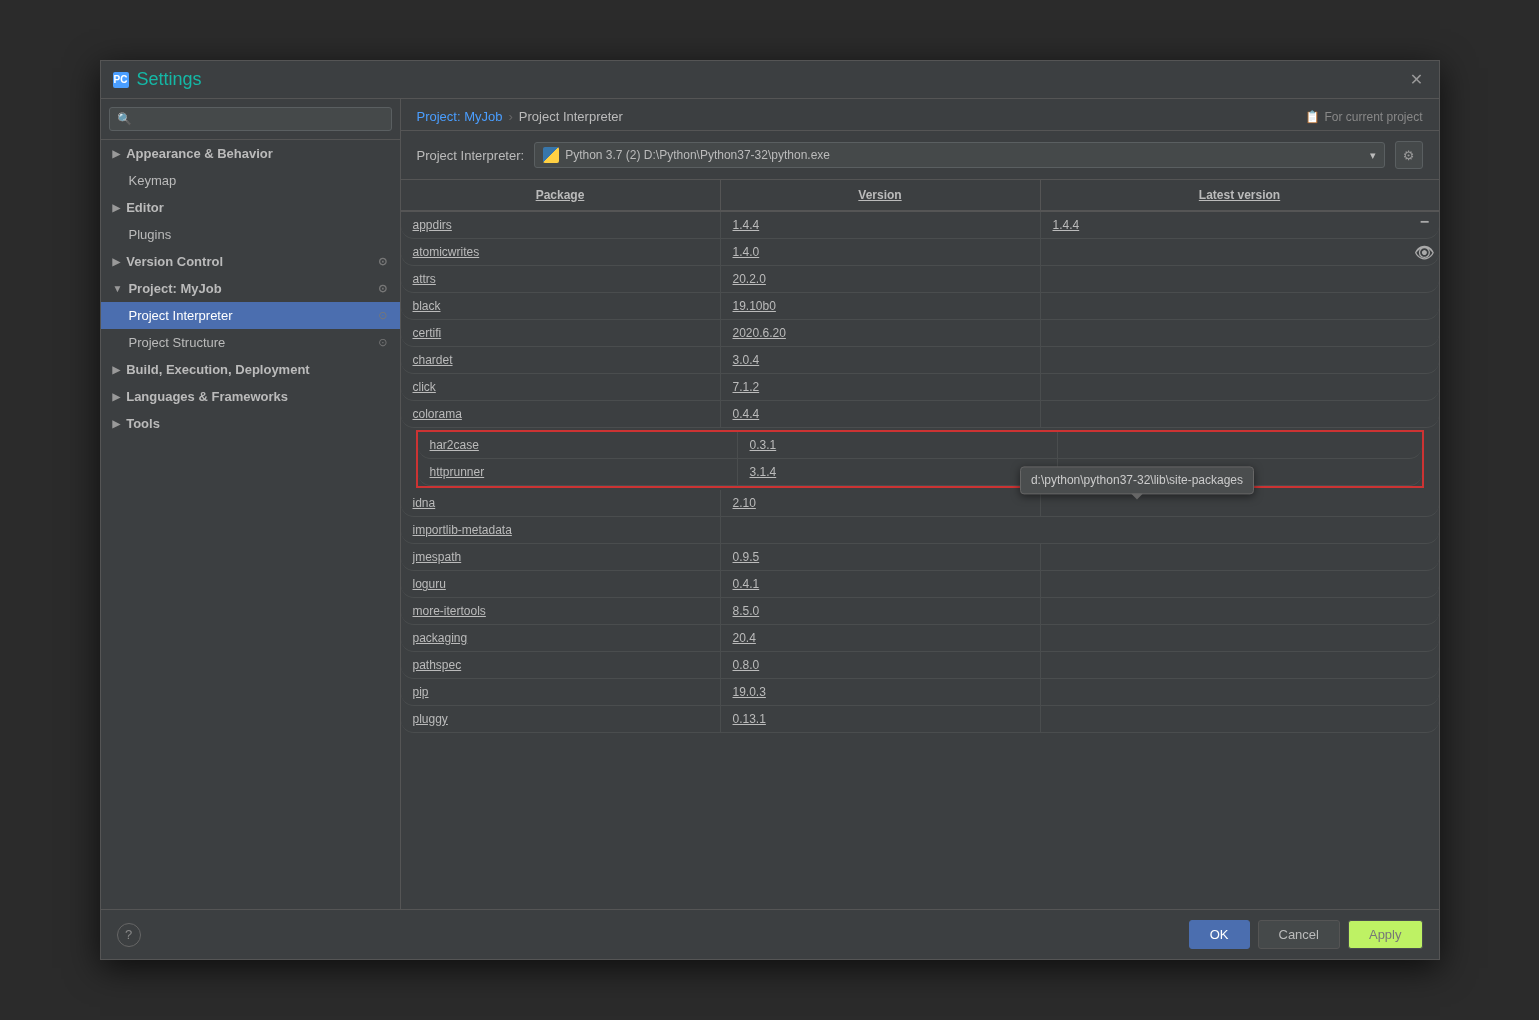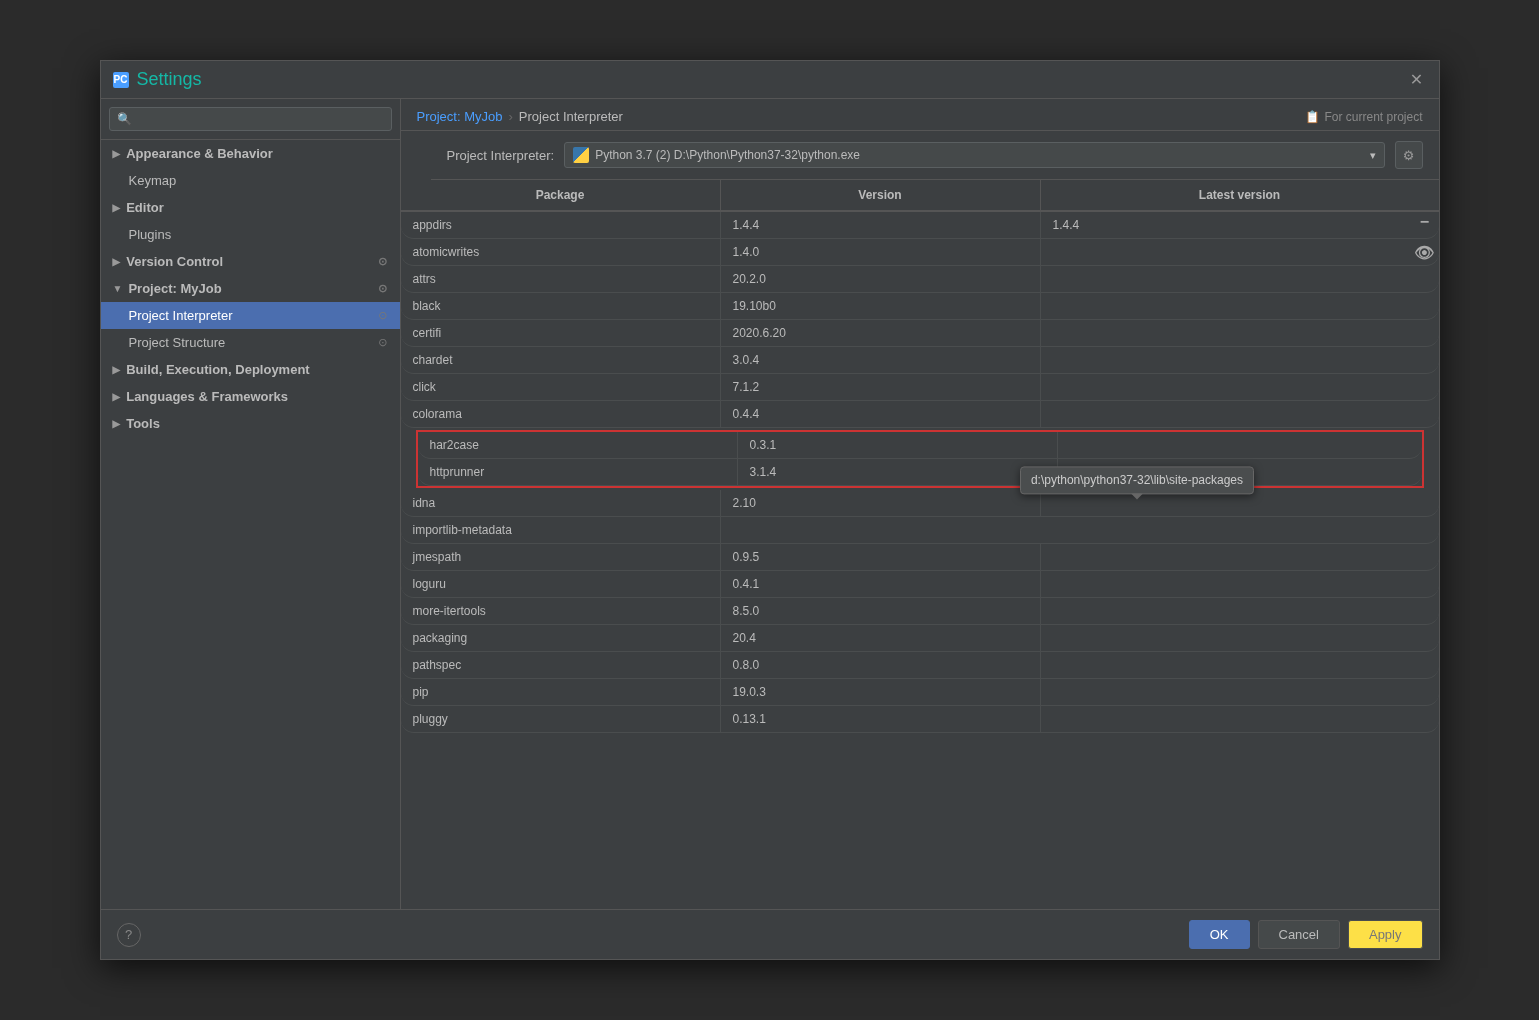--- a/index.html
+++ b/index.html
@@ -141,21 +141,20 @@
       gap: 4px;
       color: #888;
       font-size: 12px;
     }
     .interpreter-bar {
       padding: 10px 16px;
       display: flex;
       align-items: center;
       gap: 10px;
       border-bottom: 1px solid #555;
-      margin-left: 30px;
     }
     .interpreter-label {
       color: #bbbbbb;
       white-space: nowrap;
     }
     .interpreter-select {
       flex: 1;
       background: #45494a;
       border: 1px solid #5a5f61;
       color: #bbbbbb;
@@ -193,20 +192,21 @@
       justify-content: center;
       cursor: pointer;
       color: #999;
     }
     .packages-area {
       flex: 1;
       overflow: hidden;
       position: relative;
       display: flex;
       flex-direction: column;
+      text-decoration: underline;
     }
     .packages-table {
       flex: 1;
       overflow-y: auto;
     }
     .table-header {
       display: grid;
       grid-template-columns: 320px 320px 1fr;
       background: #3c3f41;
       border-bottom: 2px solid #555;
@@ -305,21 +305,21 @@
     .btn-primary {
       background: #4b6eaf;
       color: #ffffff;
       border-color: #4b6eaf;
     }
     .btn-default {
       background: #45494a;
       color: #bbbbbb;
     }
     .btn-disabled {
-      background: #fde047;
+      background: #bef264;
       color: #777;
       border-color: #4a4d4e;
       cursor: default;
     }
     .help-btn {
       width: 24px;
       height: 24px;
       border-radius: 50%;
       border: 1px solid #666;
       background: #3c3f41;

